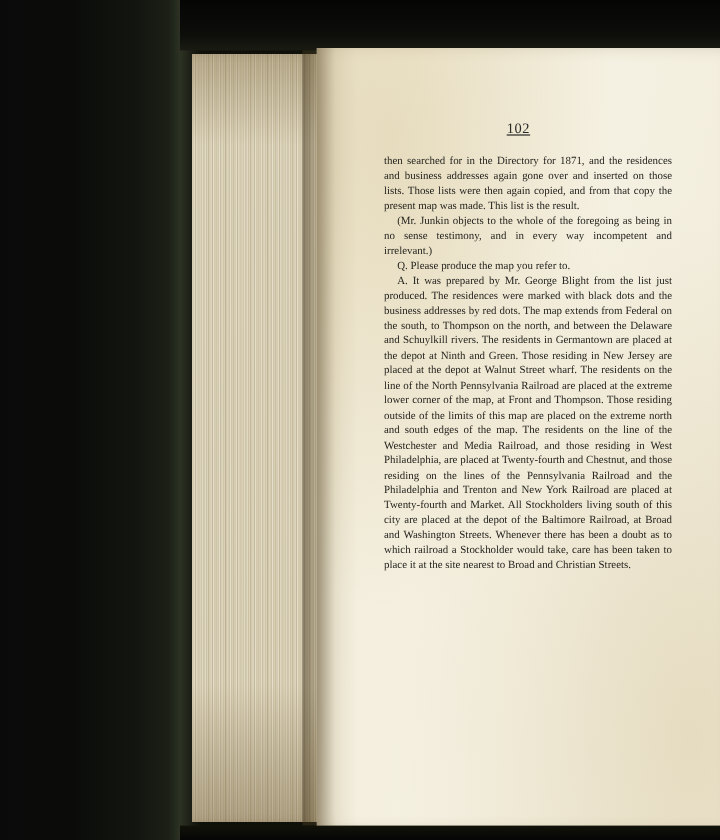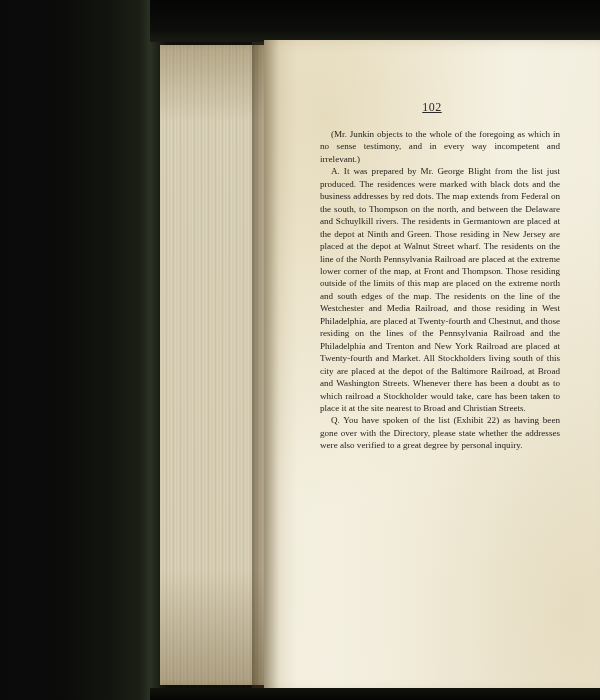--- a/index.html
+++ b/index.html
@@ -140,21 +140,22 @@
 <div class="scan">
   <div class="book-cover"></div>
   <div class="top-dark"></div>
   <div class="page-edges"></div>
   <div class="page-edges-shadow"></div>
 
   <div class="page">
     <div class="page-grain"></div>
     <div class="page-number">102</div>
     <div class="text-block">
-      <p class="indent">(Mr. Junkin objects to the whole of the foregoing as which in no sense testimony, and in every way incompetent and irrelevant.)</p>
+      <p>then searched for in the Directory for 1871, and the residences and business addresses again gone over and inserted on those lists. Those lists were then again copied, and from that copy the present map was made. This list is the result.</p>
+      <p class="indent">(Mr. Junkin objects to the whole of the foregoing as being in no sense testimony, and in every way incompetent and irrelevant.)</p>
+      <p class="indent">Q. Please produce the map you refer to.</p>
       <p class="indent">A. It was prepared by Mr. George Blight from the list just produced. The residences were marked with black dots and the business addresses by red dots. The map extends from Federal on the south, to Thompson on the north, and between the Delaware and Schuylkill rivers. The residents in Germantown are placed at the depot at Ninth and Green. Those residing in New Jersey are placed at the depot at Walnut Street wharf. The residents on the line of the North Pennsylvania Railroad are placed at the extreme lower corner of the map, at Front and Thompson. Those residing outside of the limits of this map are placed on the extreme north and south edges of the map. The residents on the line of the Westchester and Media Railroad, and those residing in West Philadelphia, are placed at Twenty-fourth and Chestnut, and those residing on the lines of the Pennsylvania Railroad and the Philadelphia and Trenton and New York Railroad are placed at Twenty-fourth and Market. All Stockholders living south of this city are placed at the depot of the Baltimore Railroad, at Broad and Washington Streets. Whenever there has been a doubt as to which railroad a Stockholder would take, care has been taken to place it at the site nearest to Broad and Christian Streets.</p>
-      <p class="indent">Q. You have spoken of the list (Exhibit 22) as having been gone over with the Directory, please state whether the addresses were also verified to a great degree by personal inquiry.</p>
     </div>
   </div>
 
   <div class="gutter-shade"></div>
   <div class="bottom-dark"></div>
 </div>
 
 </body></html>

